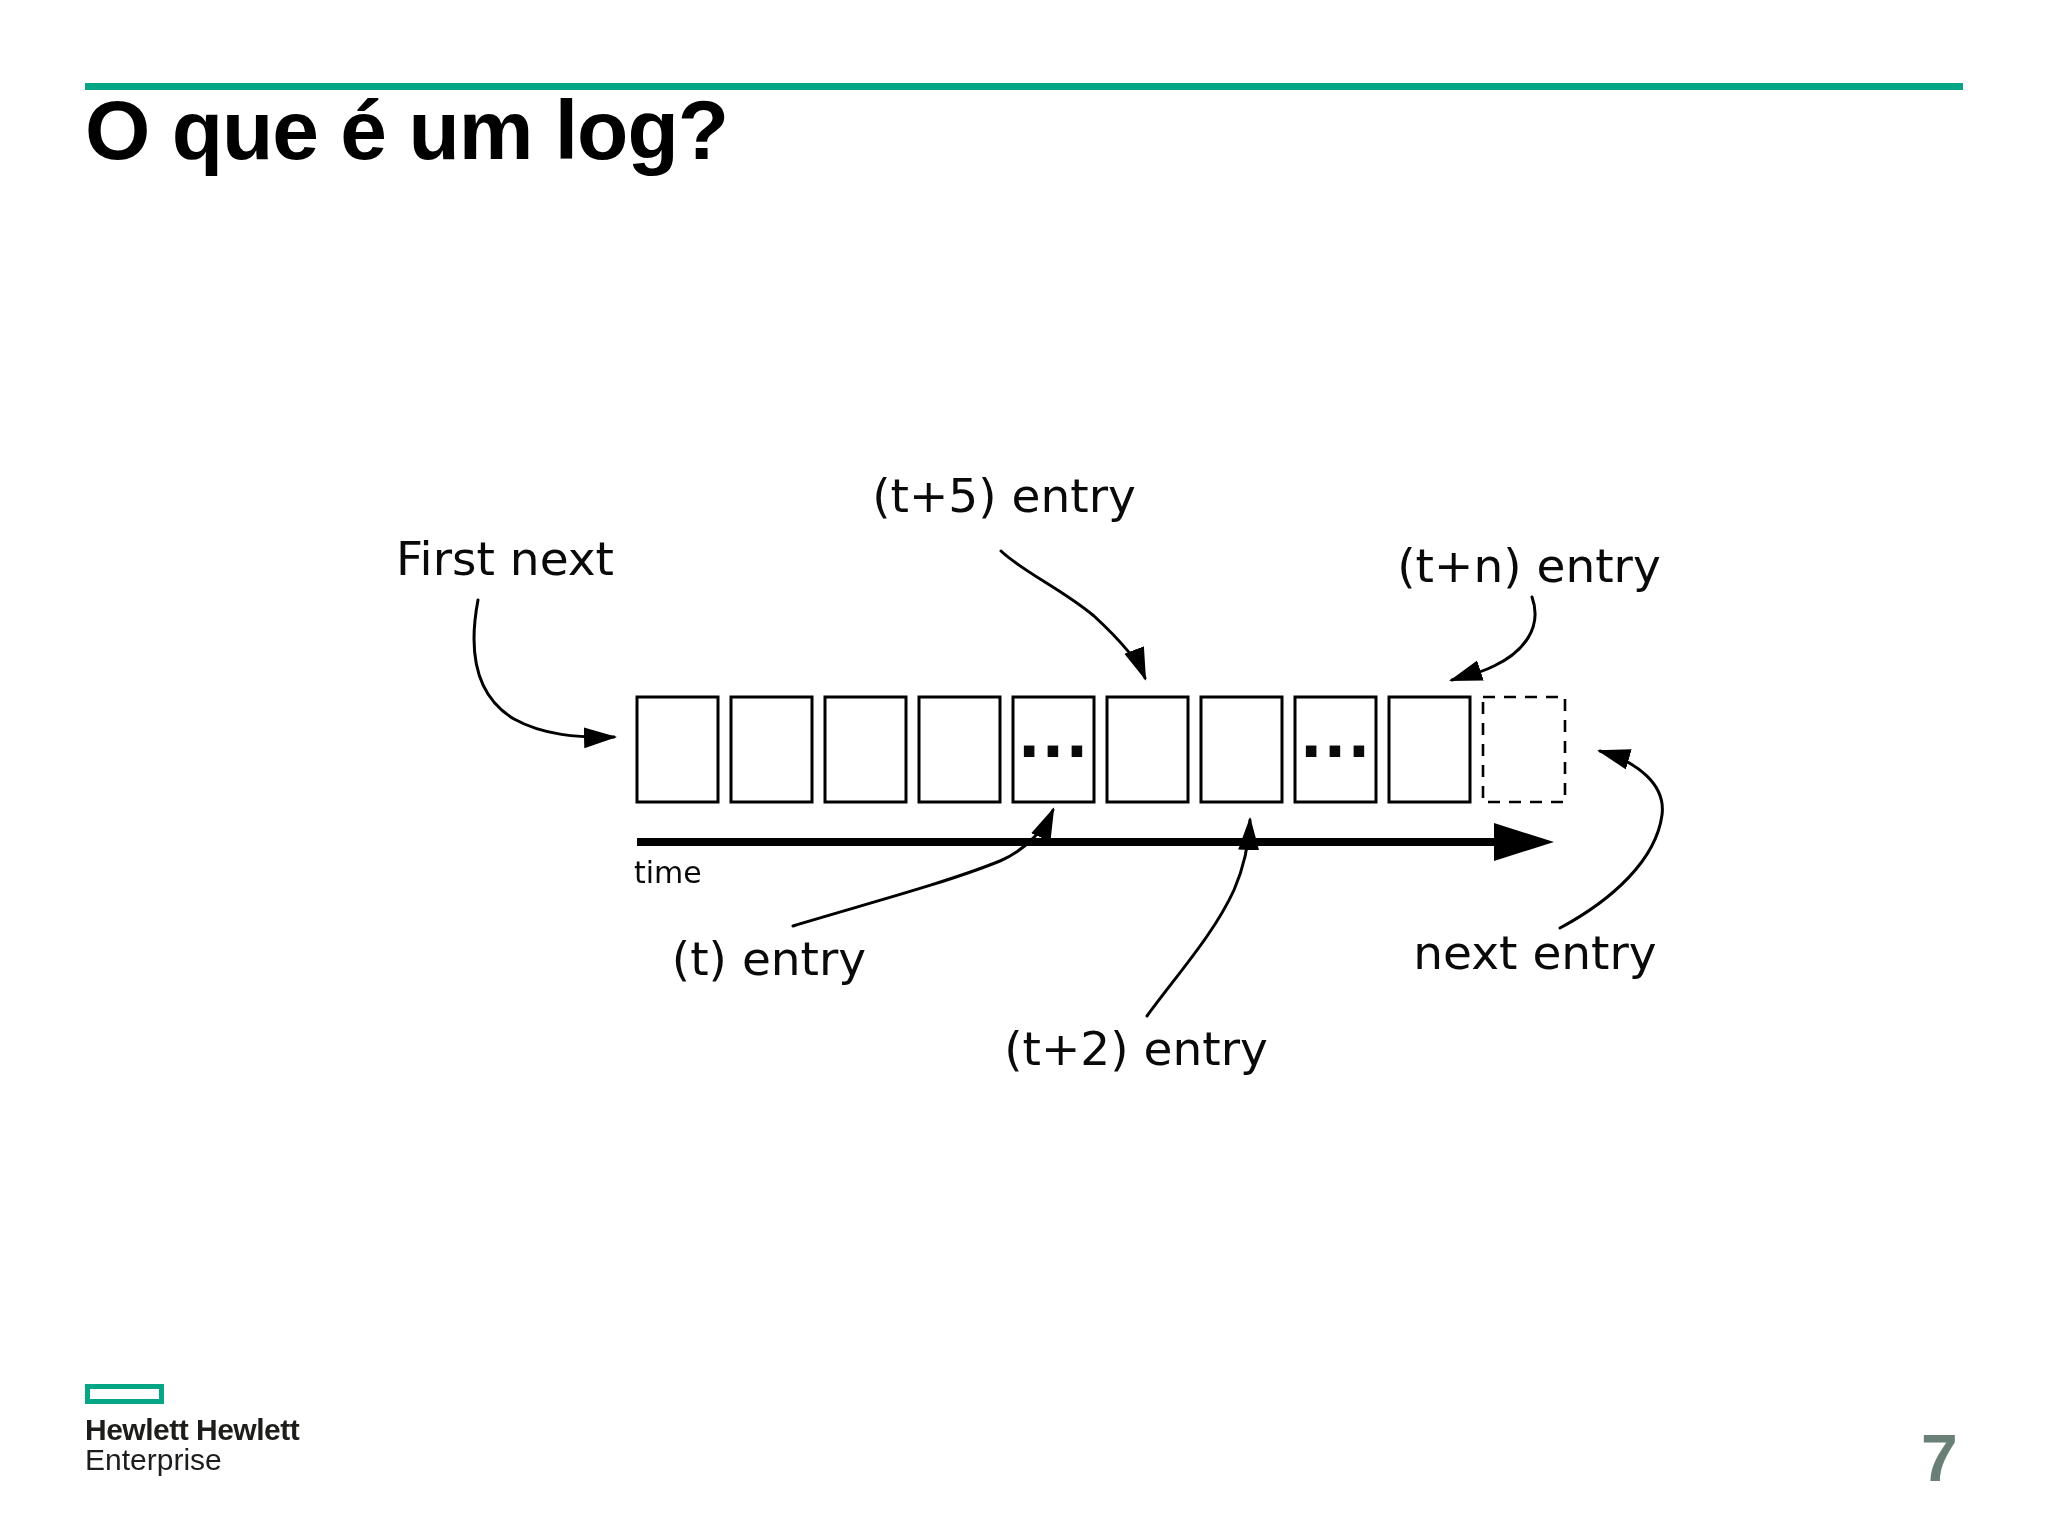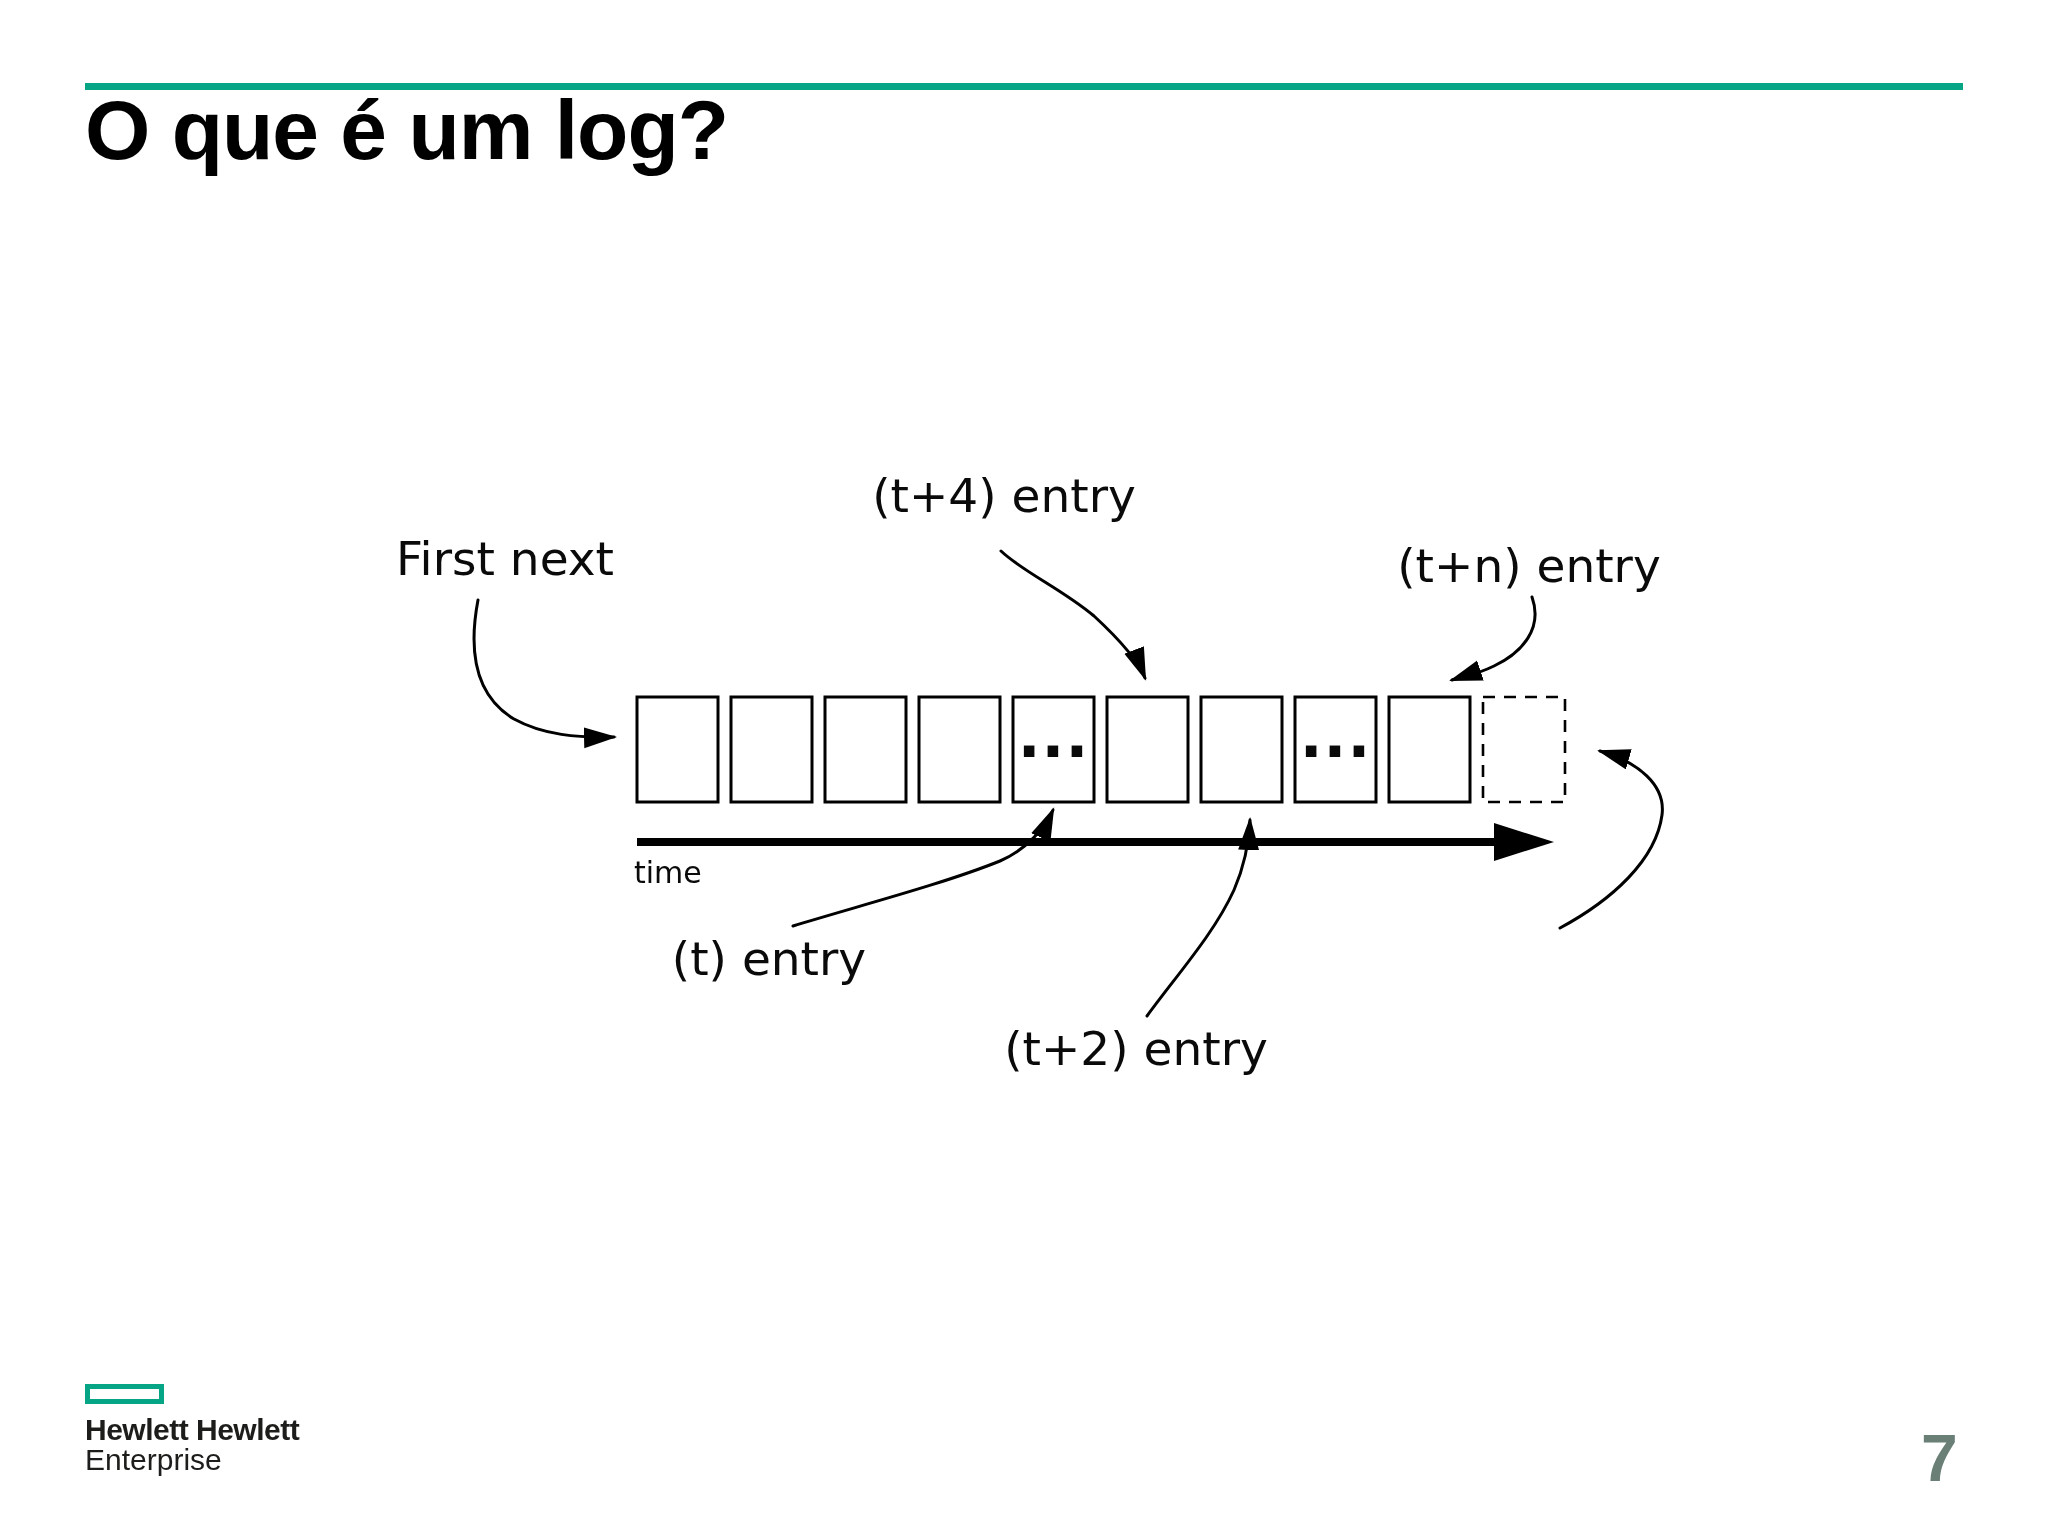--- a/index.html
+++ b/index.html
@@ -107,28 +107,29 @@
 
     <path class="arrow-path" marker-end="url(#ah)" d="M 793,926 C 858,906 943,884 1000,861 C 1026,850 1045,828 1053,810"></path>
 
     <path class="arrow-path" marker-end="url(#ah)" d="M 1147,1016 C 1176,976 1214,934 1234,890 C 1244,867 1249,842 1250,820"></path>
 
     <path class="arrow-path" marker-end="url(#ah)" d="M 1560,928 C 1612,900 1656,860 1662,815 C 1666,785 1638,762 1600,751"></path>
   </svg>
 
   <div class="dlabel" style="left:505px;top:531px">First next</div>
 
-  <div class="dlabel" style="left:1004px;top:468px">(t+4) entry</div>
+  <div class="dlabel" style="left:1004px;top:468px">(t+5) entry</div>
 
   <div class="dlabel" style="left:1529px;top:538px">(t+n) entry</div>
 
   <div class="dlabel" style="left:769px;top:931px">(t) entry</div>
 
   <div class="dlabel" style="left:1136px;top:1021px">(t+2) entry</div>
 
+  <div class="dlabel" style="left:1535px;top:925px">next entry</div>
 
   <div class="time-label">time</div>
 
   <div class="logo">
     <div class="logo-rect"></div>
     <div class="logo-line1">Hewlett Hewlett</div>
     <div class="logo-line2">Enterprise</div>
   </div>
 
   <div class="page-number">7</div>

